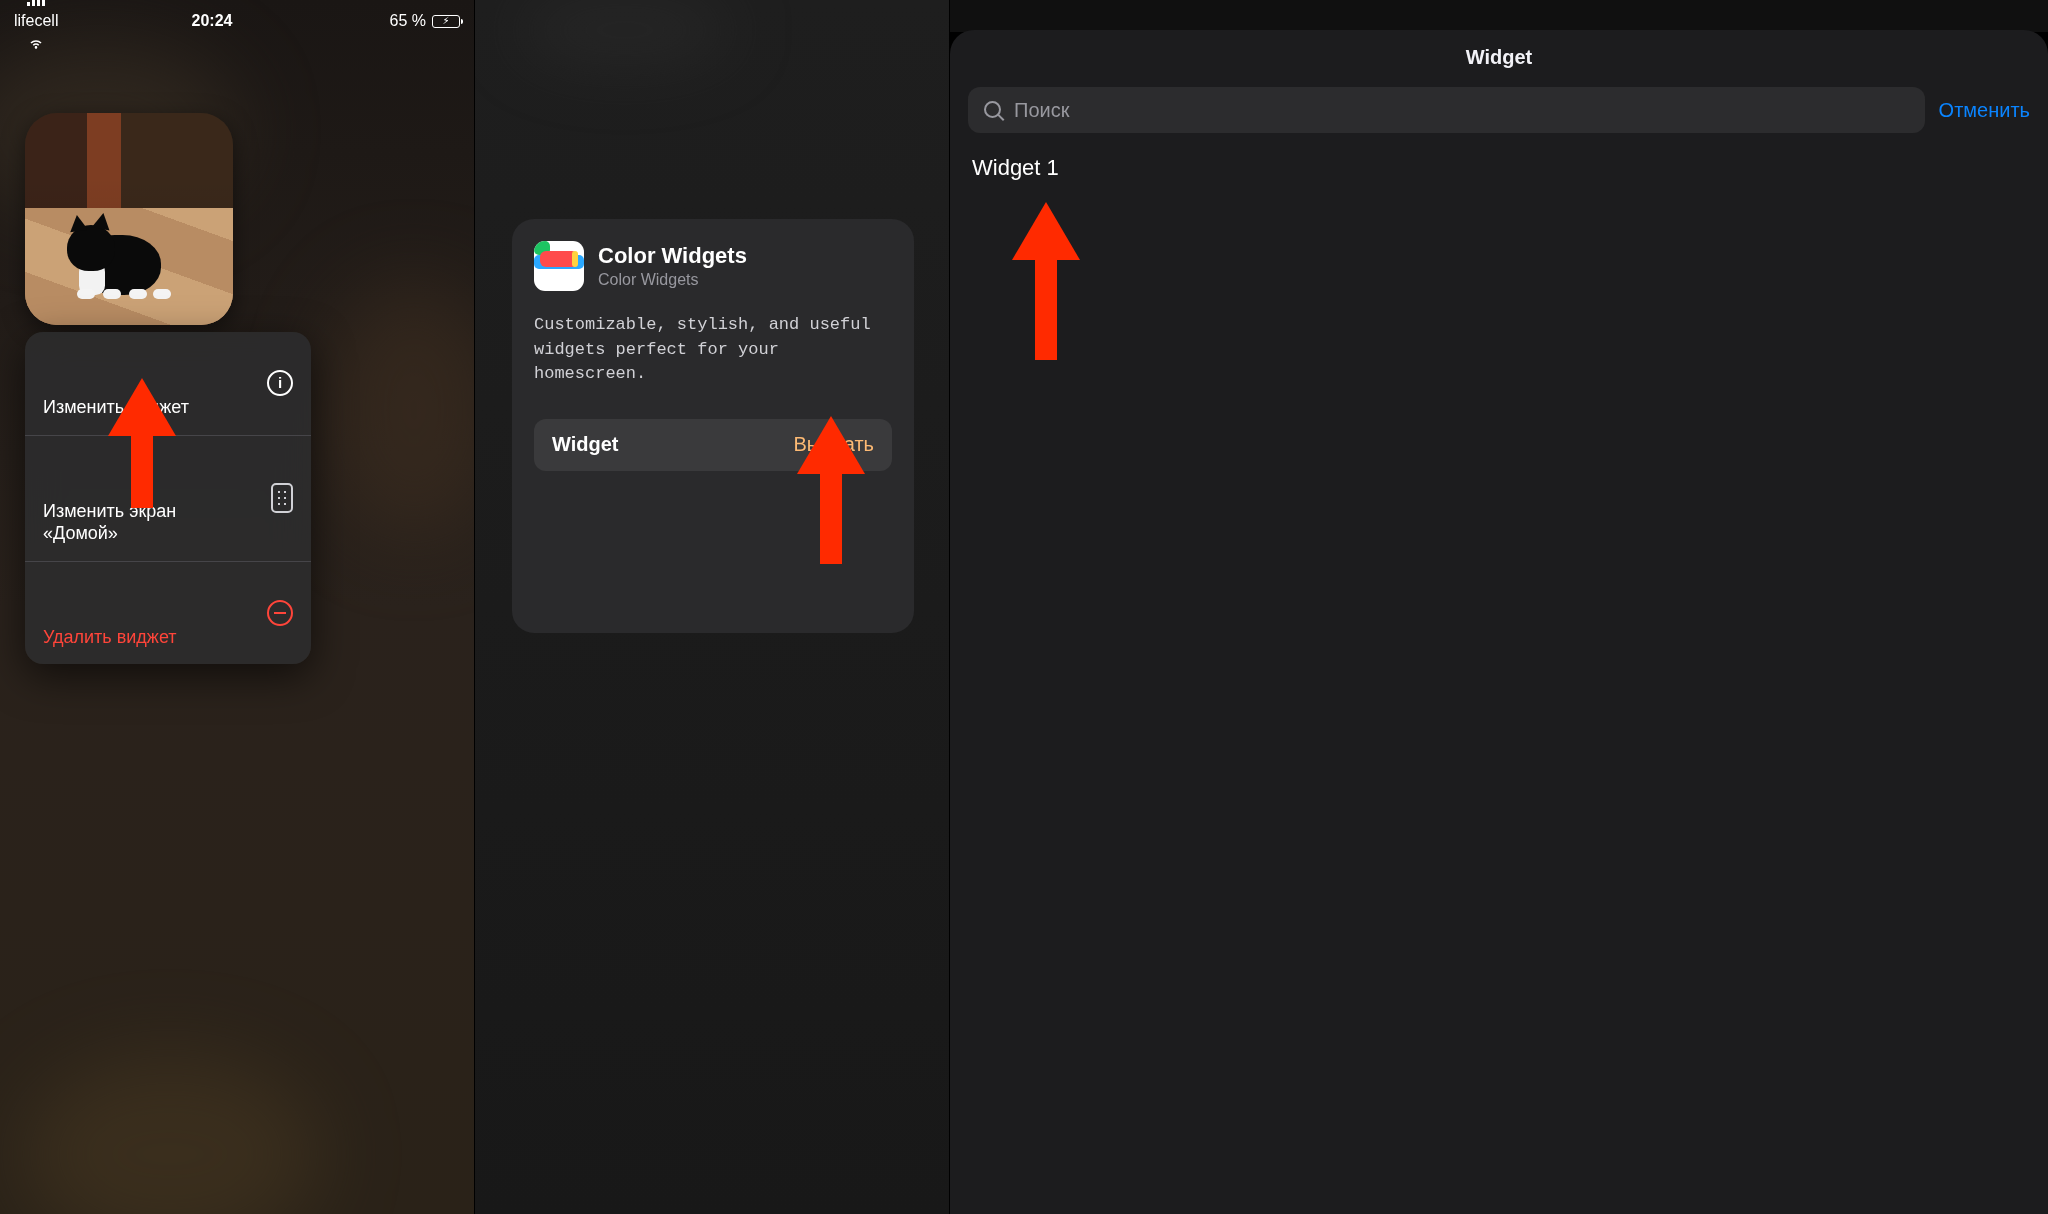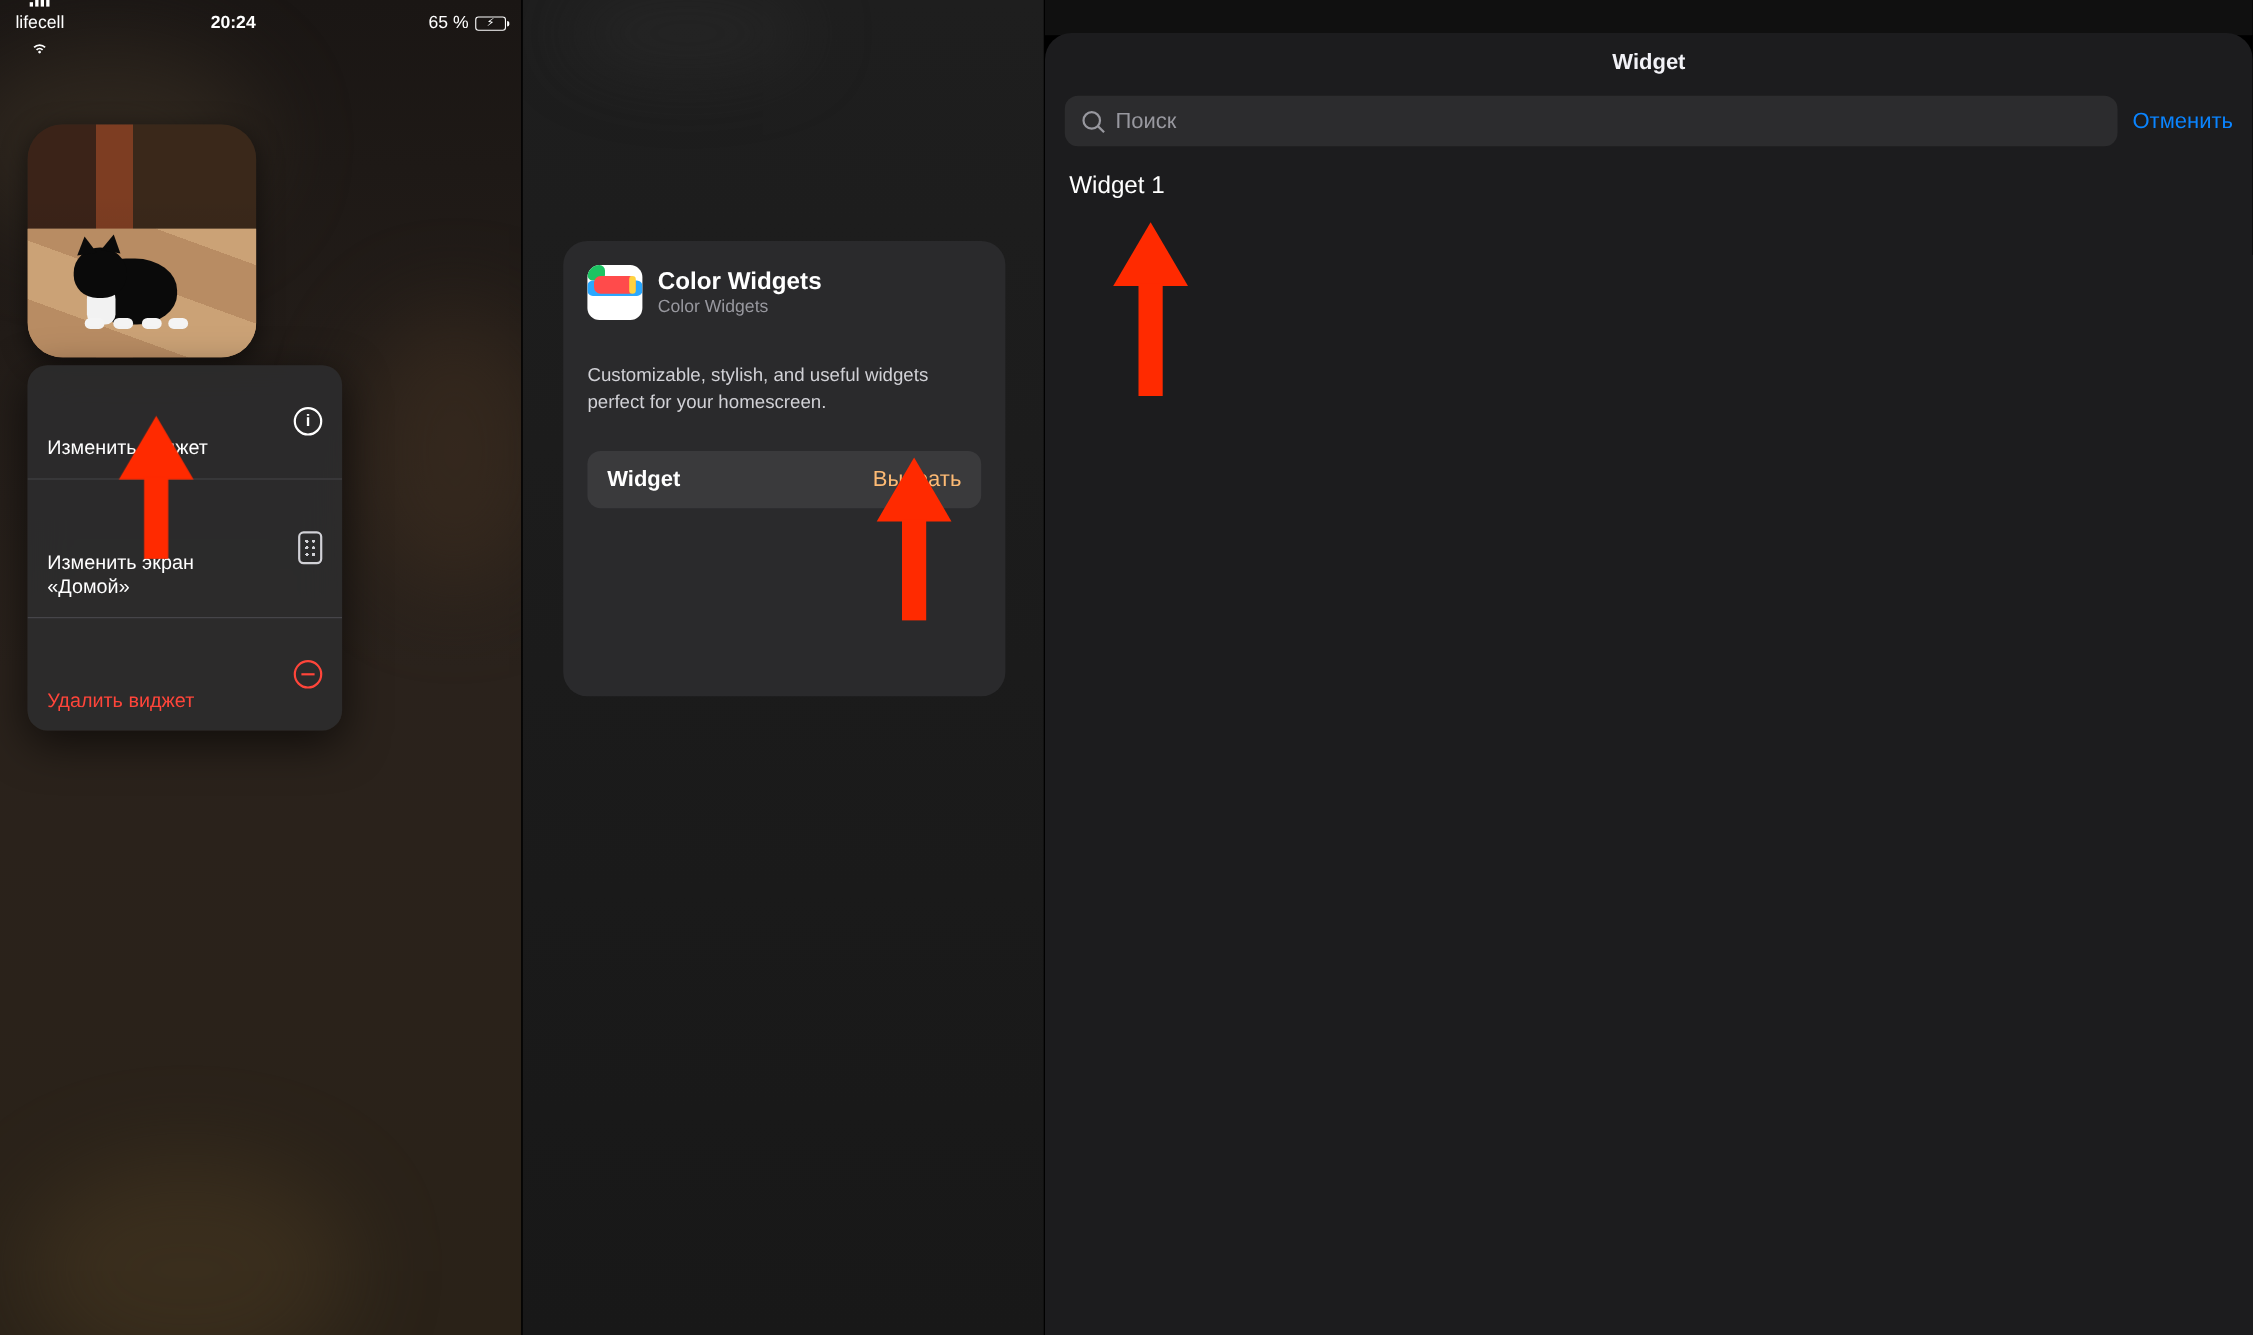--- a/index.html
+++ b/index.html
@@ -104,21 +104,21 @@
   }
   .app-head { display:flex; gap:14px; align-items:center;}
   .app-icon { width:50px; height:50px; border-radius:11px; background:#fff; position:relative; overflow:hidden; flex-shrink:0;}
   .app-icon .bar{position:absolute; height:16px; border-radius:6px;}
   .app-icon .r{left:6px; right:6px; top:10px; background:#ff4b4b;}
   .app-icon .g{left:6px; width:16px; bottom:8px; height:14px; border-radius:5px; background:#1cc462;}
   .app-icon .b{left:24px; right:6px; bottom:8px; height:14px; border-radius:5px; background:#2aa8ff;}
   .app-icon .y{position:absolute; right:6px; top:10px; width:6px; height:16px; border-radius:4px; background:#ffd23f;}
   .app-titles h3{color:#fff; font-size:22px; font-weight:700;}
   .app-titles p{color:#98989f; font-size:16px; margin-top:2px;}
-  .app-desc{ color:#d1d1d6; font-size:17px; line-height:1.45; margin-top:24px;}
+  .app-desc{ color:#d1d1d6; font-size:17px; line-height:1.45; margin-top:8px;font-family:Liberation Mono, monospace;}
   .select-row{
     margin-top:18px; background:#3a3a3c; border-radius:12px; height:52px;
     display:flex; align-items:center; justify-content:space-between; padding:0 18px;
   }
   .select-row .lbl{color:#fff; font-size:20px; font-weight:600;}
   .select-row .action{color:#fdba74; font-size:20px;}
 
   
   .p3-blur-top{position:absolute; left:0; right:0; top:0; height:32px; background:rgba(40,40,40,.4);}
   .sheet {

